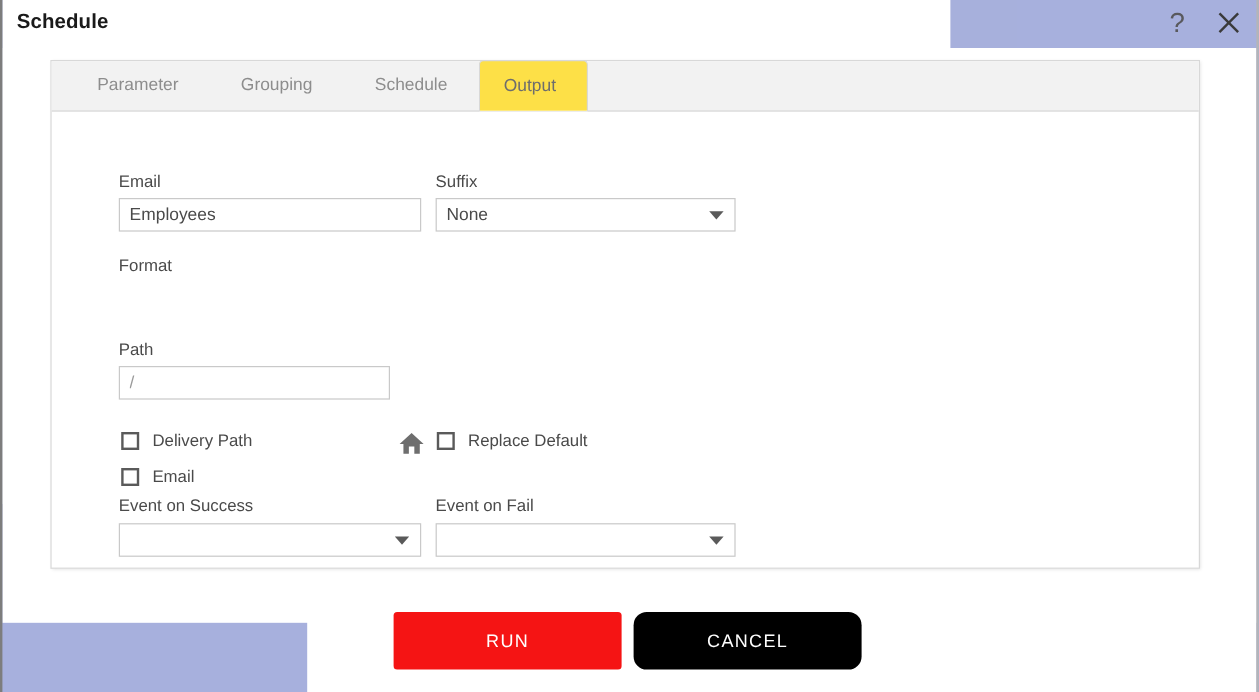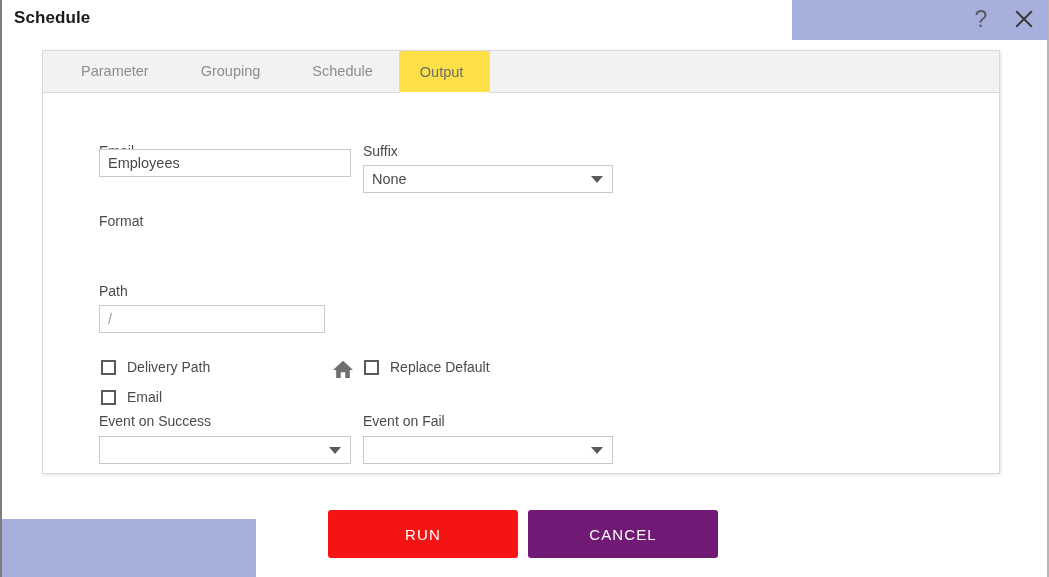--- a/index.html
+++ b/index.html
@@ -283,21 +283,21 @@
     border: none;
     border-radius: 3px;
     color: #ffffff;
     font-family: "Liberation Sans", sans-serif;
     font-size: 15px;
     font-weight: normal;
     letter-spacing: 1.1px;
     cursor: pointer;
   }
   #run-button    { left: 328px; background: #f51414; }
-  #cancel-button { left: 528px; background: #701a75; }
+  #cancel-button { left: 528px; background: #000000; border-radius: 11px; }
 </style>
 </head>
 <body>
 
 <div id="page-bg"></div>
 
 <div class="white-mask" style="left:2px; top:0; width:790px; height:40px;"></div>
 <div class="white-mask" style="left:2px; top:40px; width:1045px; height:479px;"></div>
 <div class="white-mask" style="left:256px; top:475px; width:791px; height:102px;"></div>
 <div class="white-mask" style="left:2px; top:40px; width:20px; height:380px;"></div>
@@ -318,21 +318,21 @@
   <div id="tab-strip">
     <div class="tab">Parameter</div>
     <div class="tab">Grouping</div>
     <div class="tab">Schedule</div>
     <div class="tab active">Output</div>
   </div>
 
   <div id="form-body">
 
     <div class="field-label" style="left:56px; top:50px;">Email</div>
-    <input class="text-input" type="text" style="left: 56px; top: 56px; width: 252px; height: 28px;" value="Employees">
+    <input class="text-input" type="text" style="left: 56px; top: 72px; width: 252px; height: 28px;" value="Employees">
 
     <div class="field-label" style="left:320px; top:50px;">Suffix</div>
     <div class="select-box" style="left:320px; top:72px; width:250px; height:28px;">
       <div class="select-value">None</div>
       <div class="select-arrow"></div>
     </div>
 
     <div class="field-label" style="left:56px; top:120px;">Format</div>
 
     <div class="field-label" style="left:56px; top:190px;">Path</div>

